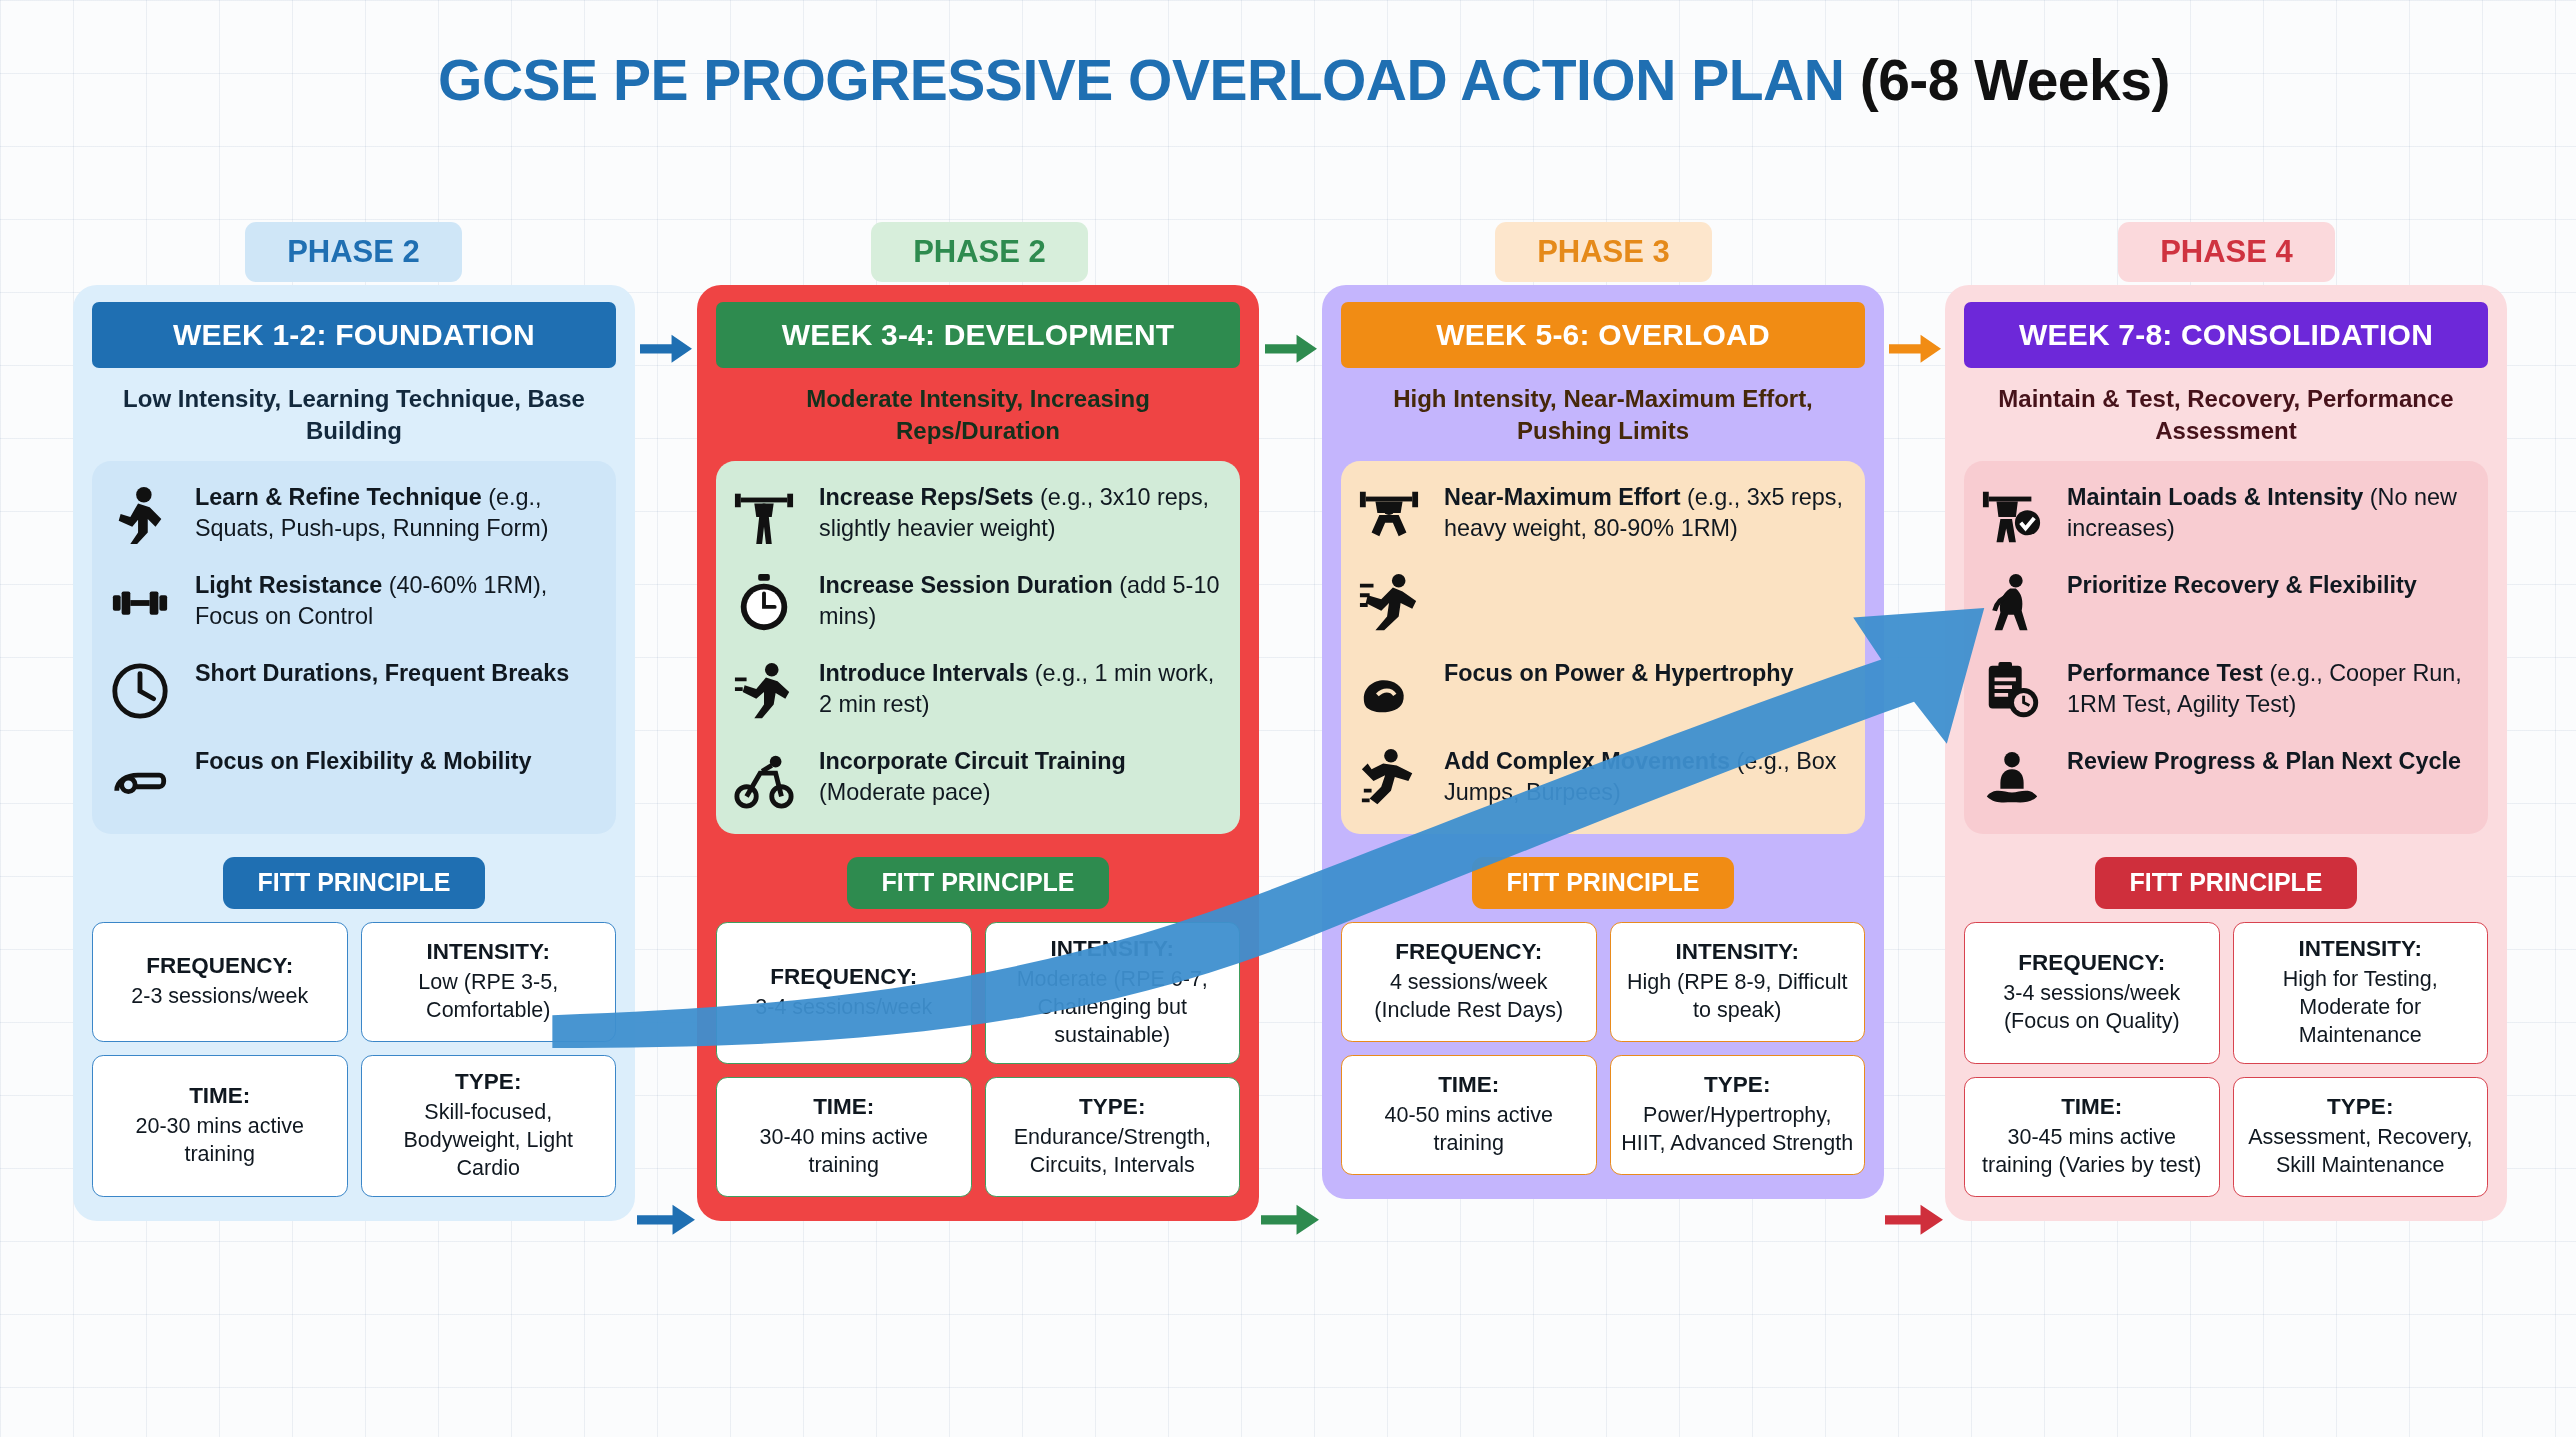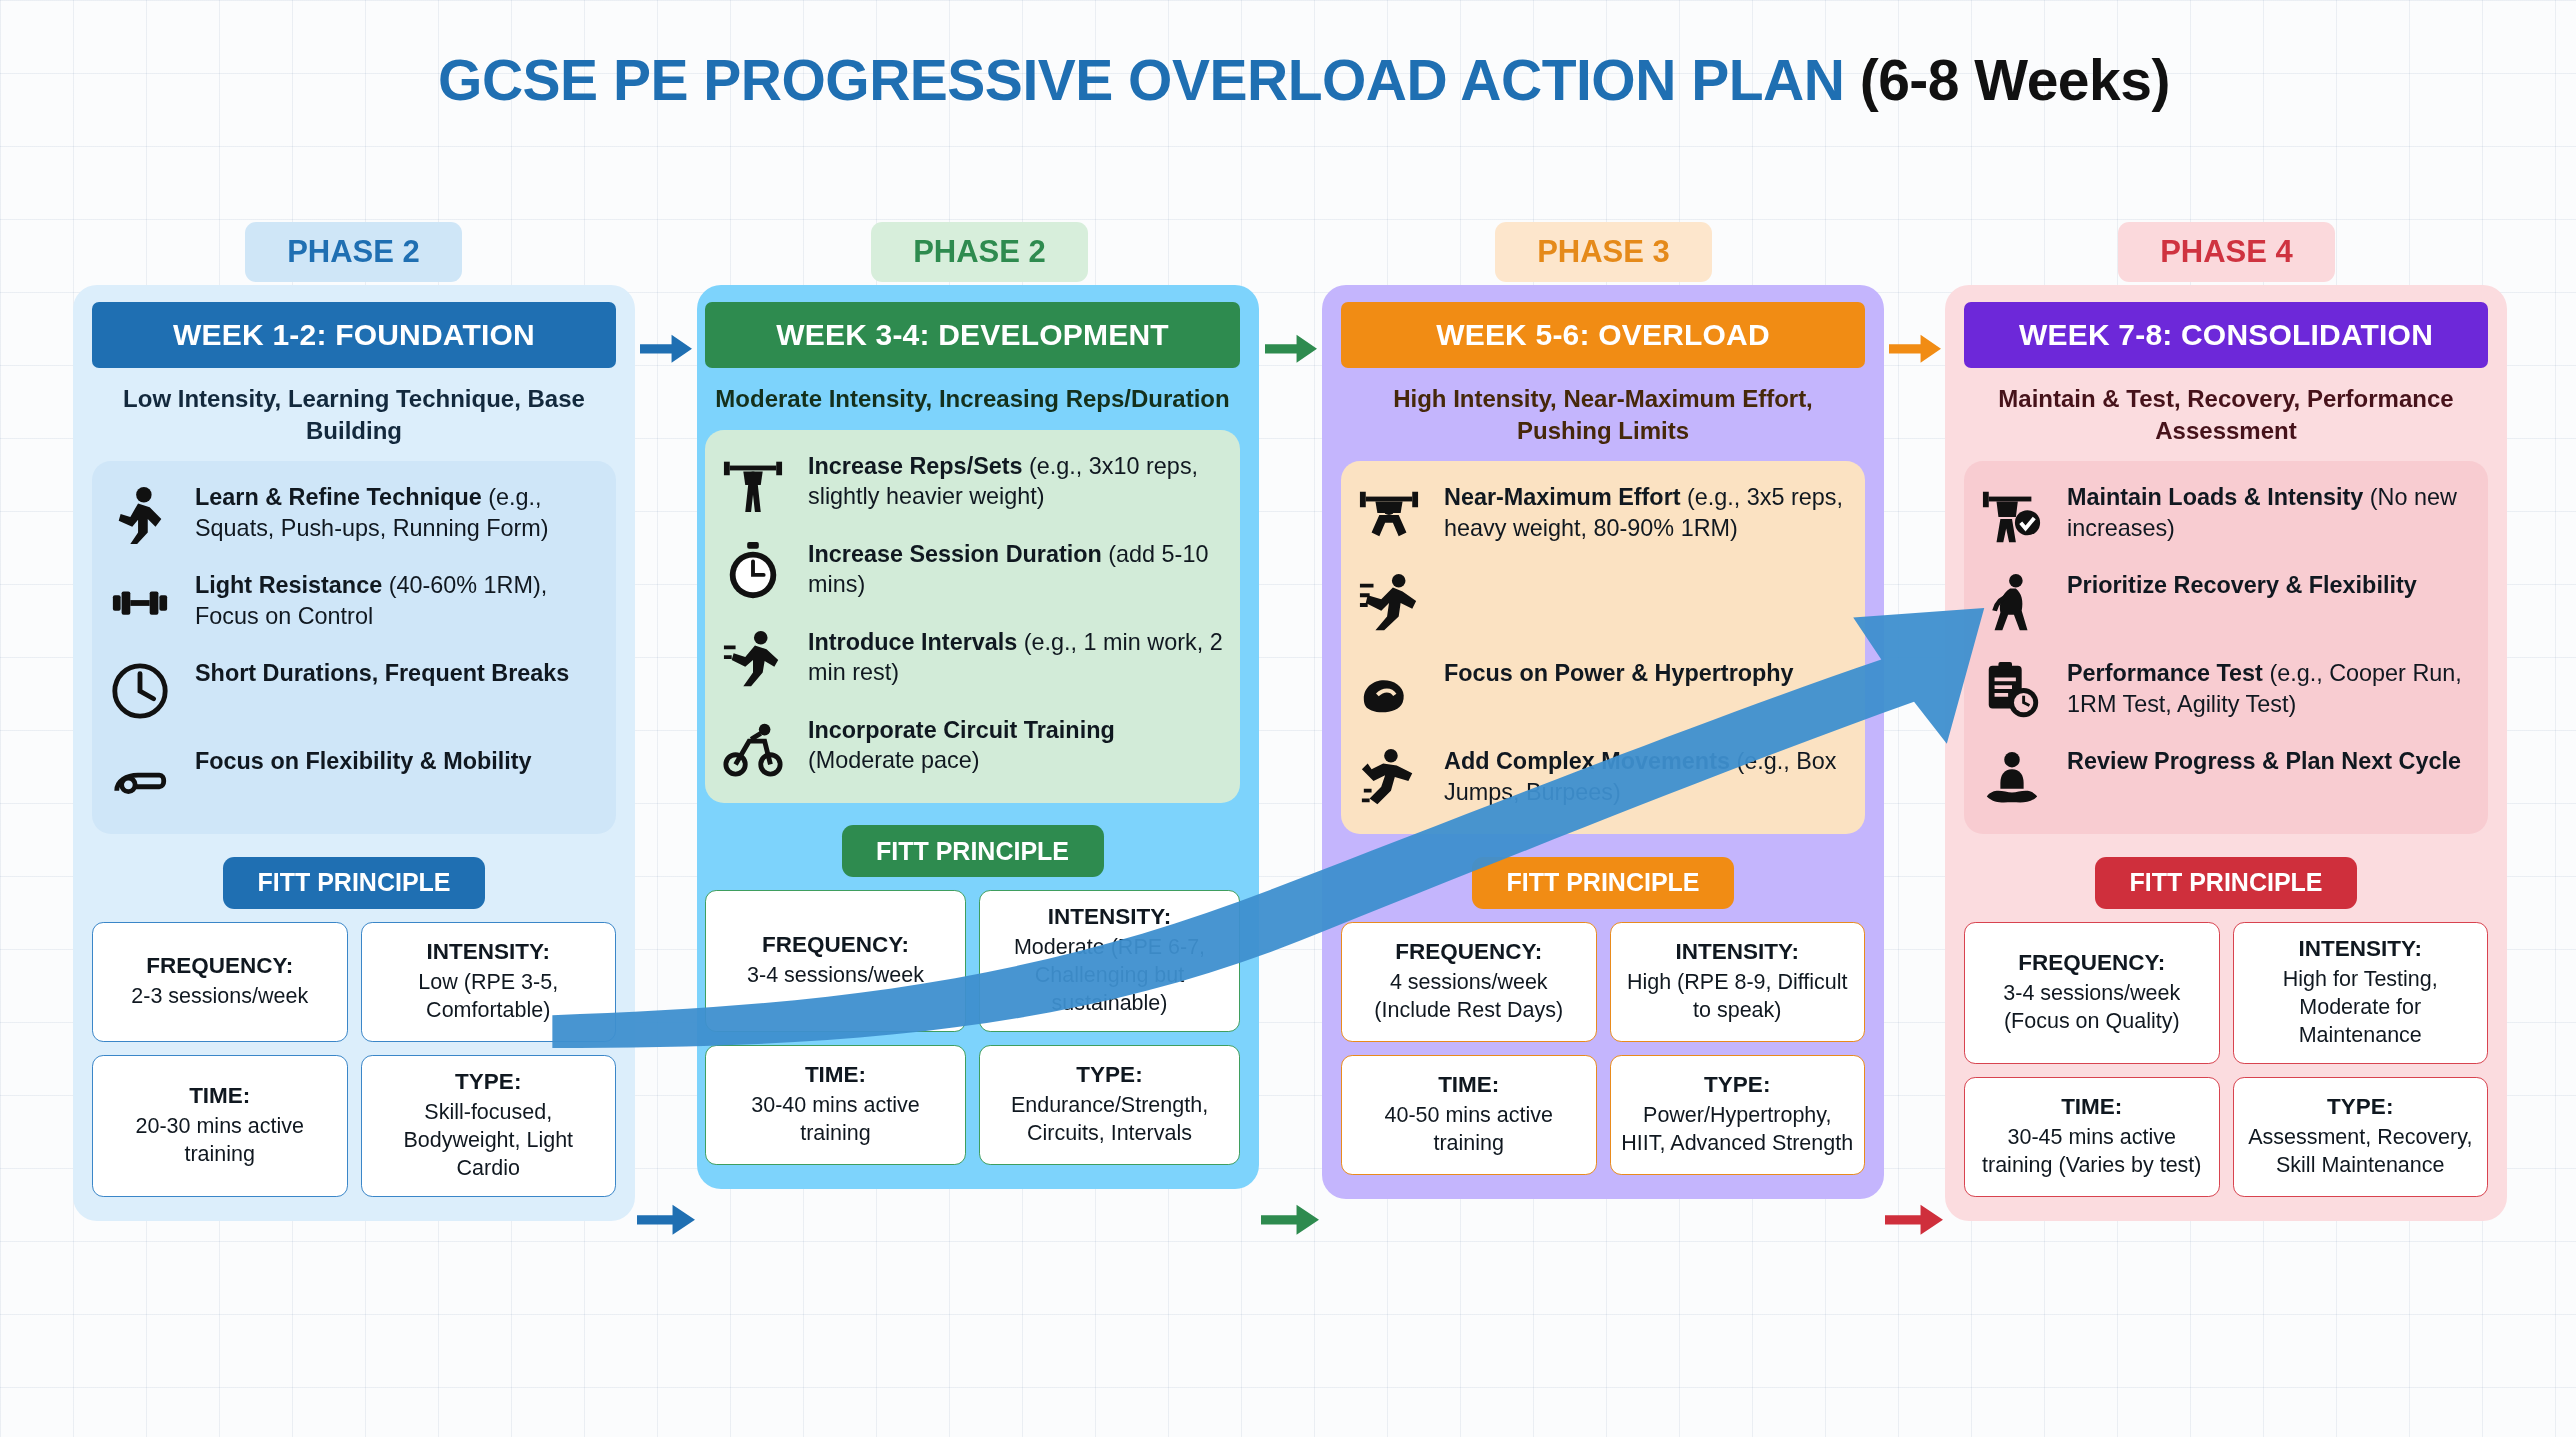--- a/index.html
+++ b/index.html
@@ -48,21 +48,21 @@
   .p1{ left:245px; background:#cfe6f7; color:#1f6fb2; }
   .p2{ left:871px; background:#d7eedb; color:#2e8b4f; }
   .p3{ left:1495px; background:#fde6cc; color:#e58a1a; }
   .p4{ left:2118px; background:#fbd9dc; color:#cf3340; }
 
   .panel{
     border-radius:24px;
     padding:17px 19px 24px;
   }
   .panel.b1{ background:#dceefb; }
-  .panel.b2{ background:#7dd3fc;padding-left:8px; }
+  .panel.b2{ background:#ef4444; }
   .panel.b3{ background:#c4b5fd; }
   .panel.b4{ background:#fbdcdf; }
 
   .week-bar{
     height:66px; border-radius:7px;
     display:flex; align-items:center; justify-content:center;
     color:#fff; font-size:30px; font-weight:bold;
     letter-spacing:0.2px;
   }
   .w1{ background:#1f6fb2; }

